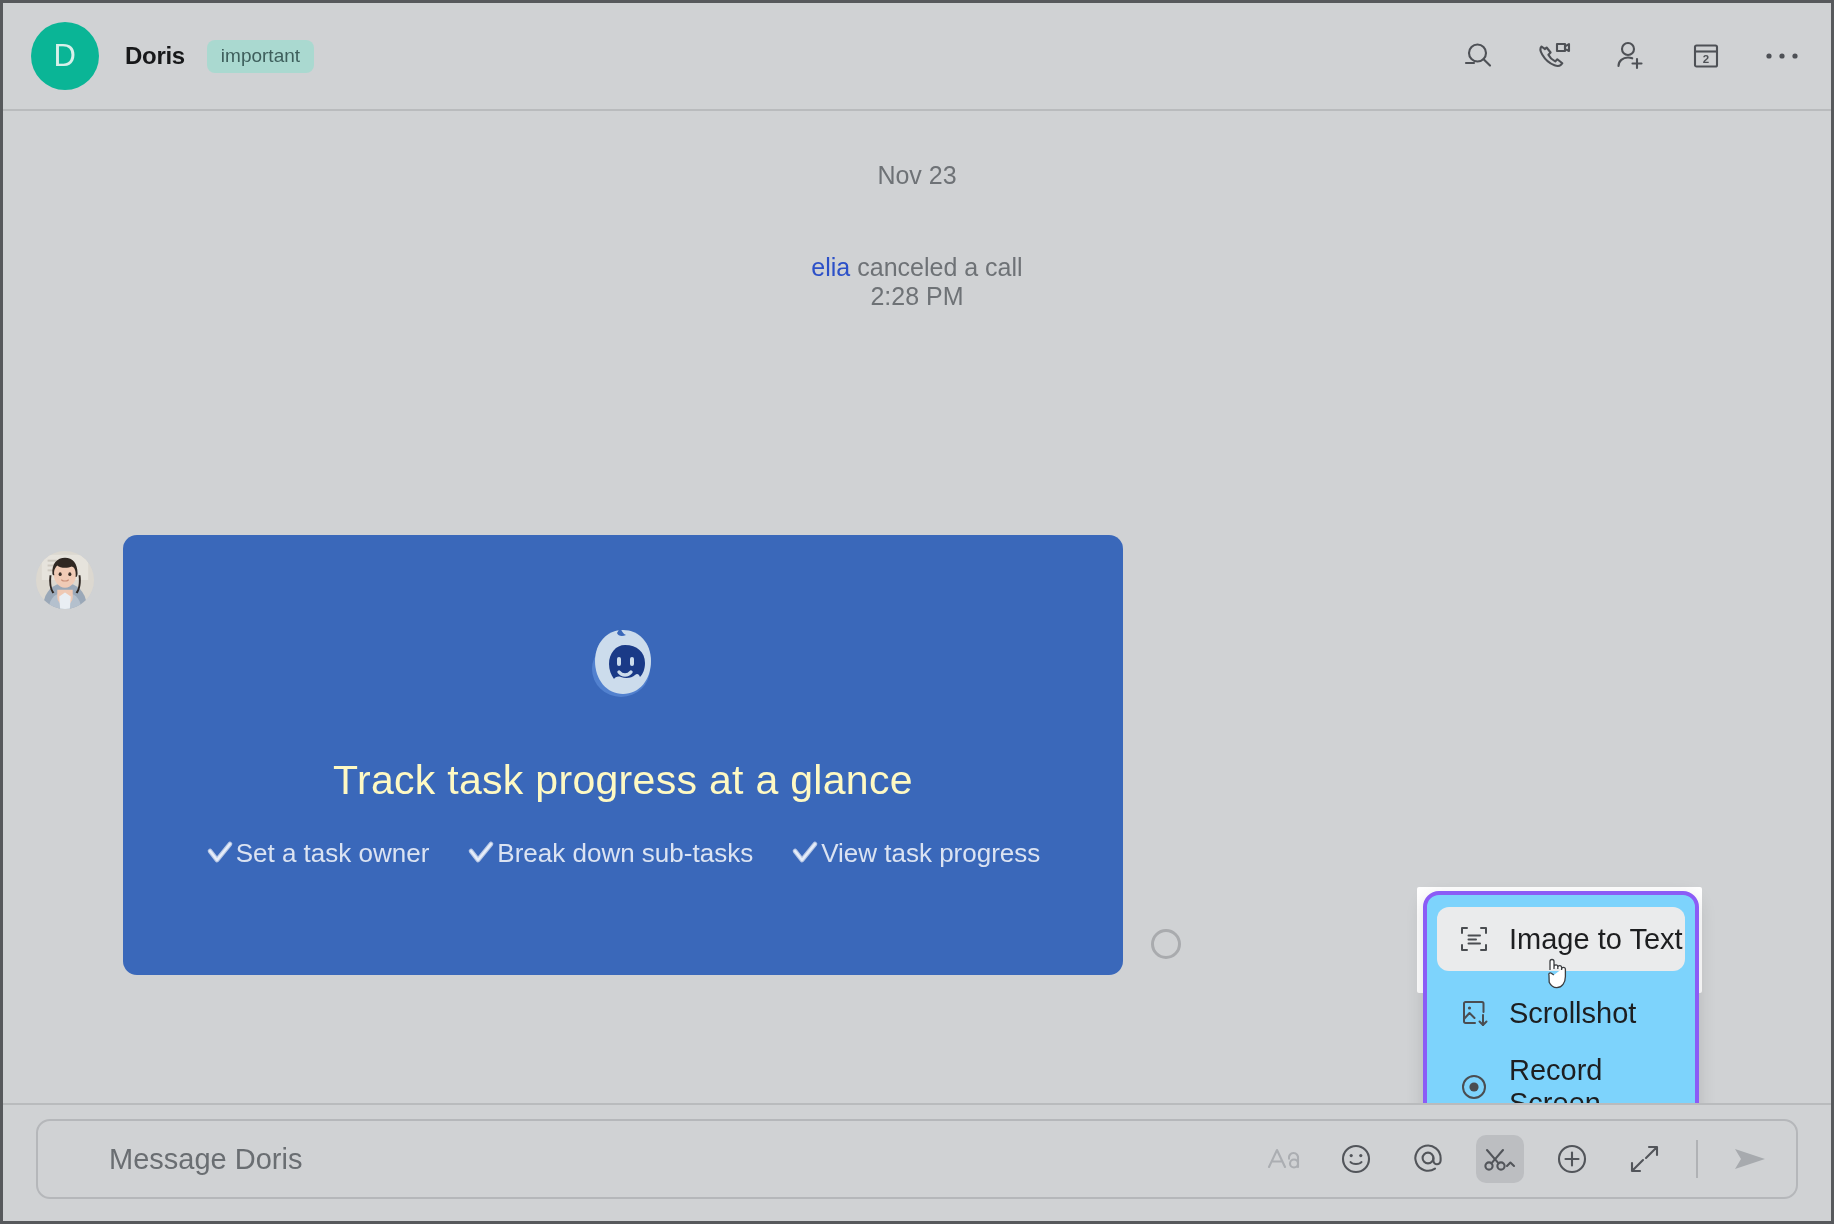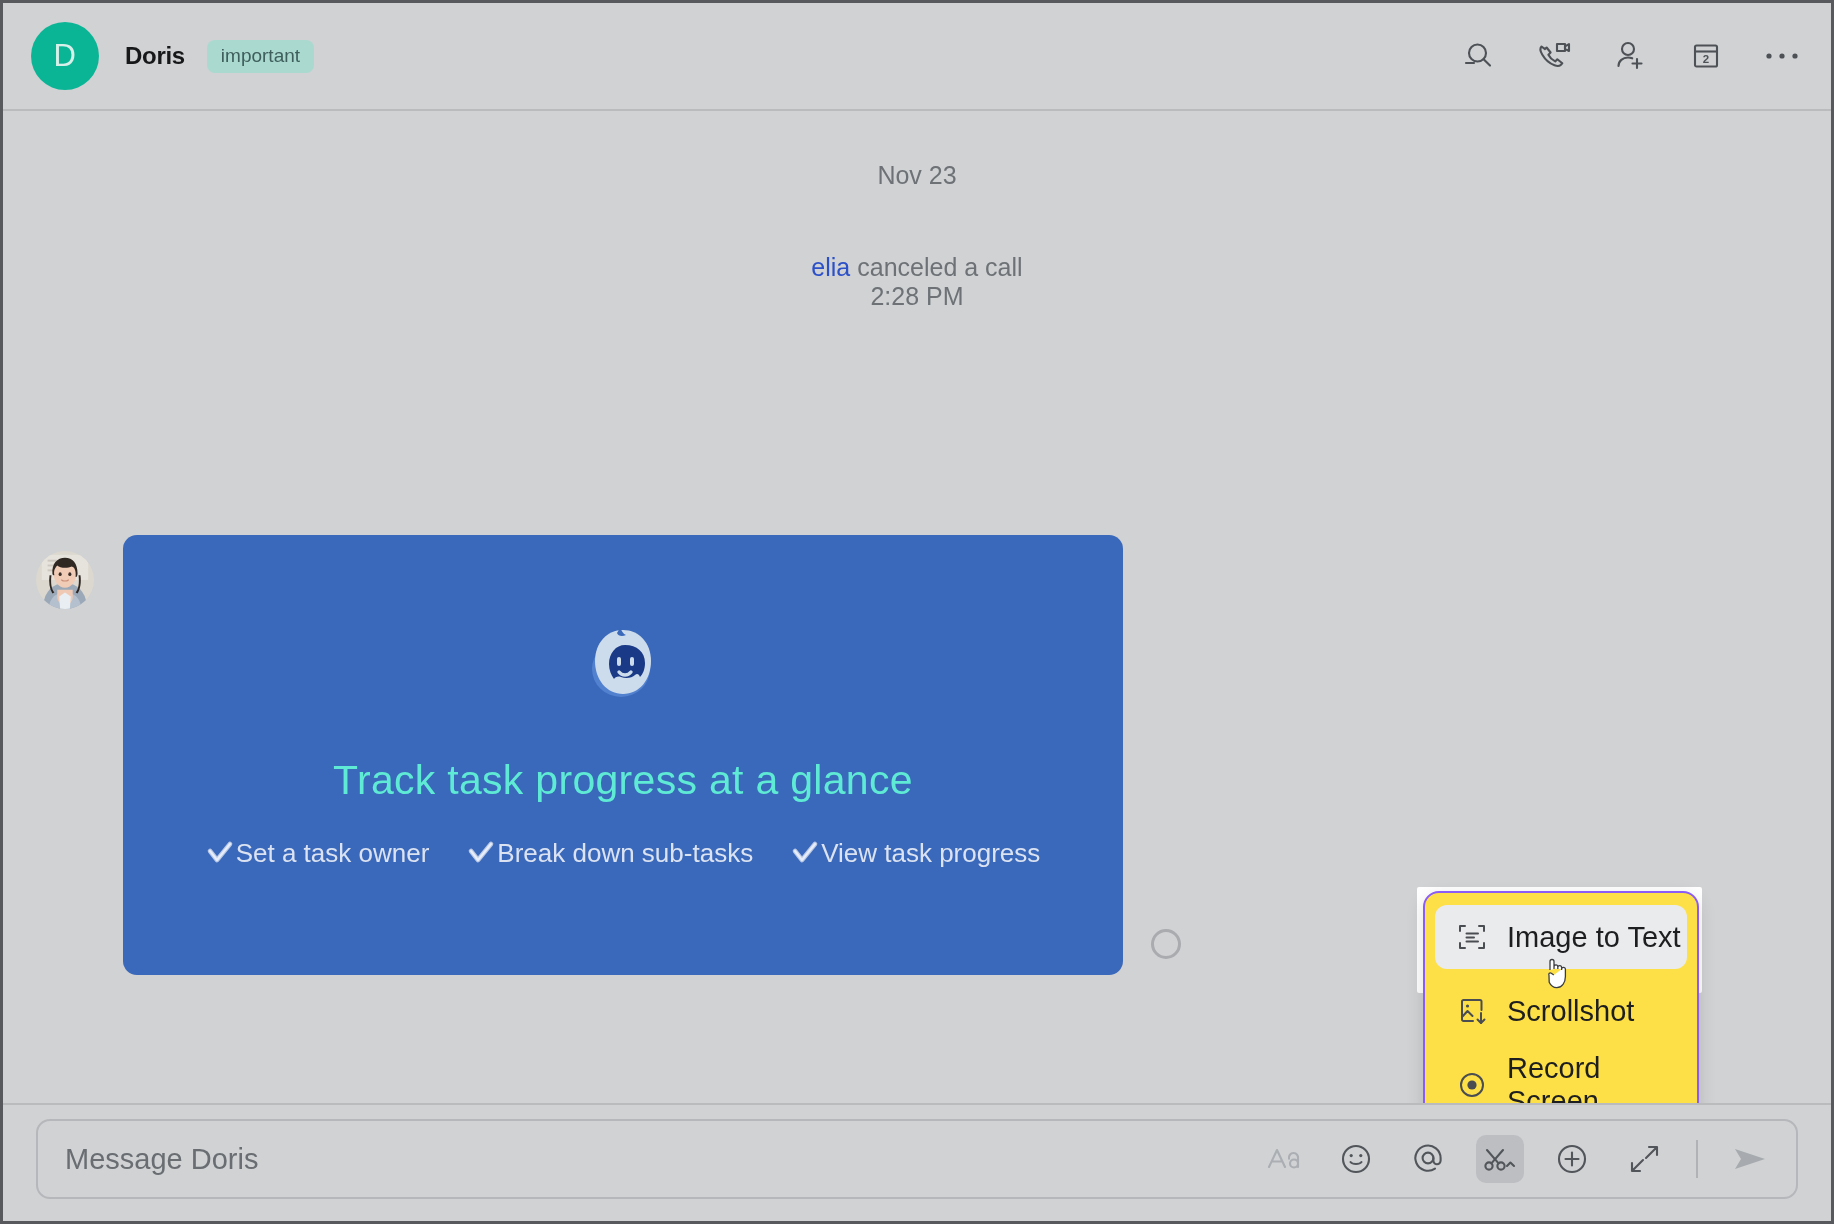--- a/index.html
+++ b/index.html
@@ -94,21 +94,21 @@
     border-radius: 14px;
     position: relative;
     display: flex; flex-direction: column;
     align-items: center;
     flex: none;
   }
   #bot-logo { margin-top: 86px; width: 86px; height: 86px; position: relative; }
   #bot-logo svg { display: block; }
   #card-title {
     margin-top: 50px;
-    color: #5eead4; font-size: 41px; font-weight: 400;
+    color: #fef9c3; font-size: 41px; font-weight: 400;
     letter-spacing: .3px;
   }
   #card-features {
     margin-top: 34px;
     display: flex; align-items: center; gap: 38px;
     color: #dbe3f2; font-size: 26px;
   }
   .feature { display: flex; align-items: flex-end; white-space: nowrap; }
   .feature .chk { width: 30px; height: 30px; flex: none; }
   .feature .chk svg { display: block; }
@@ -123,22 +123,22 @@
   #menu-focus-band {
     position: absolute;
     left: 1414px; top: 774px; width: 285px; height: 106px;
     background: #ffffff;
     border-radius: 2px;
   }
   #ctx-menu {
     position: absolute;
     left: 1420px; top: 778px;
     width: 276px; height: 322px;
-    background: #fde047;
-    border: 2px solid #8b5cf6;
+    background: #7dd3fc;
+    border: 4px solid #8b5cf6;
     border-radius: 16px;
     box-shadow: 0 5px 18px rgba(0,0,0,.13);
     padding: 12px 10px;
   }
   .menu-item {
     height: 64px;
     display: flex; align-items: center;
     padding-left: 20px;
     gap: 18px;
     border-radius: 12px;
@@ -173,20 +173,21 @@
     border-radius: 14px;
     background: #d0d2d4;
     display: flex; align-items: center;
   }
   #message-input {
     flex: 1;
     border: none; outline: none; background: transparent;
     font-family: "Liberation Sans", sans-serif;
     font-size: 29px; color: #5d6165;
     padding-left: 27px;
+    margin-left: 44px;
   }
   #message-input::placeholder { color: #6a6e72; }
   #composer-actions {
     display: flex; align-items: center; gap: 24px;
     padding-right: 22px;
   }
   .cicon {
     width: 48px; height: 48px; border-radius: 10px;
     display: flex; align-items: center; justify-content: center;
     color: #52555a;

